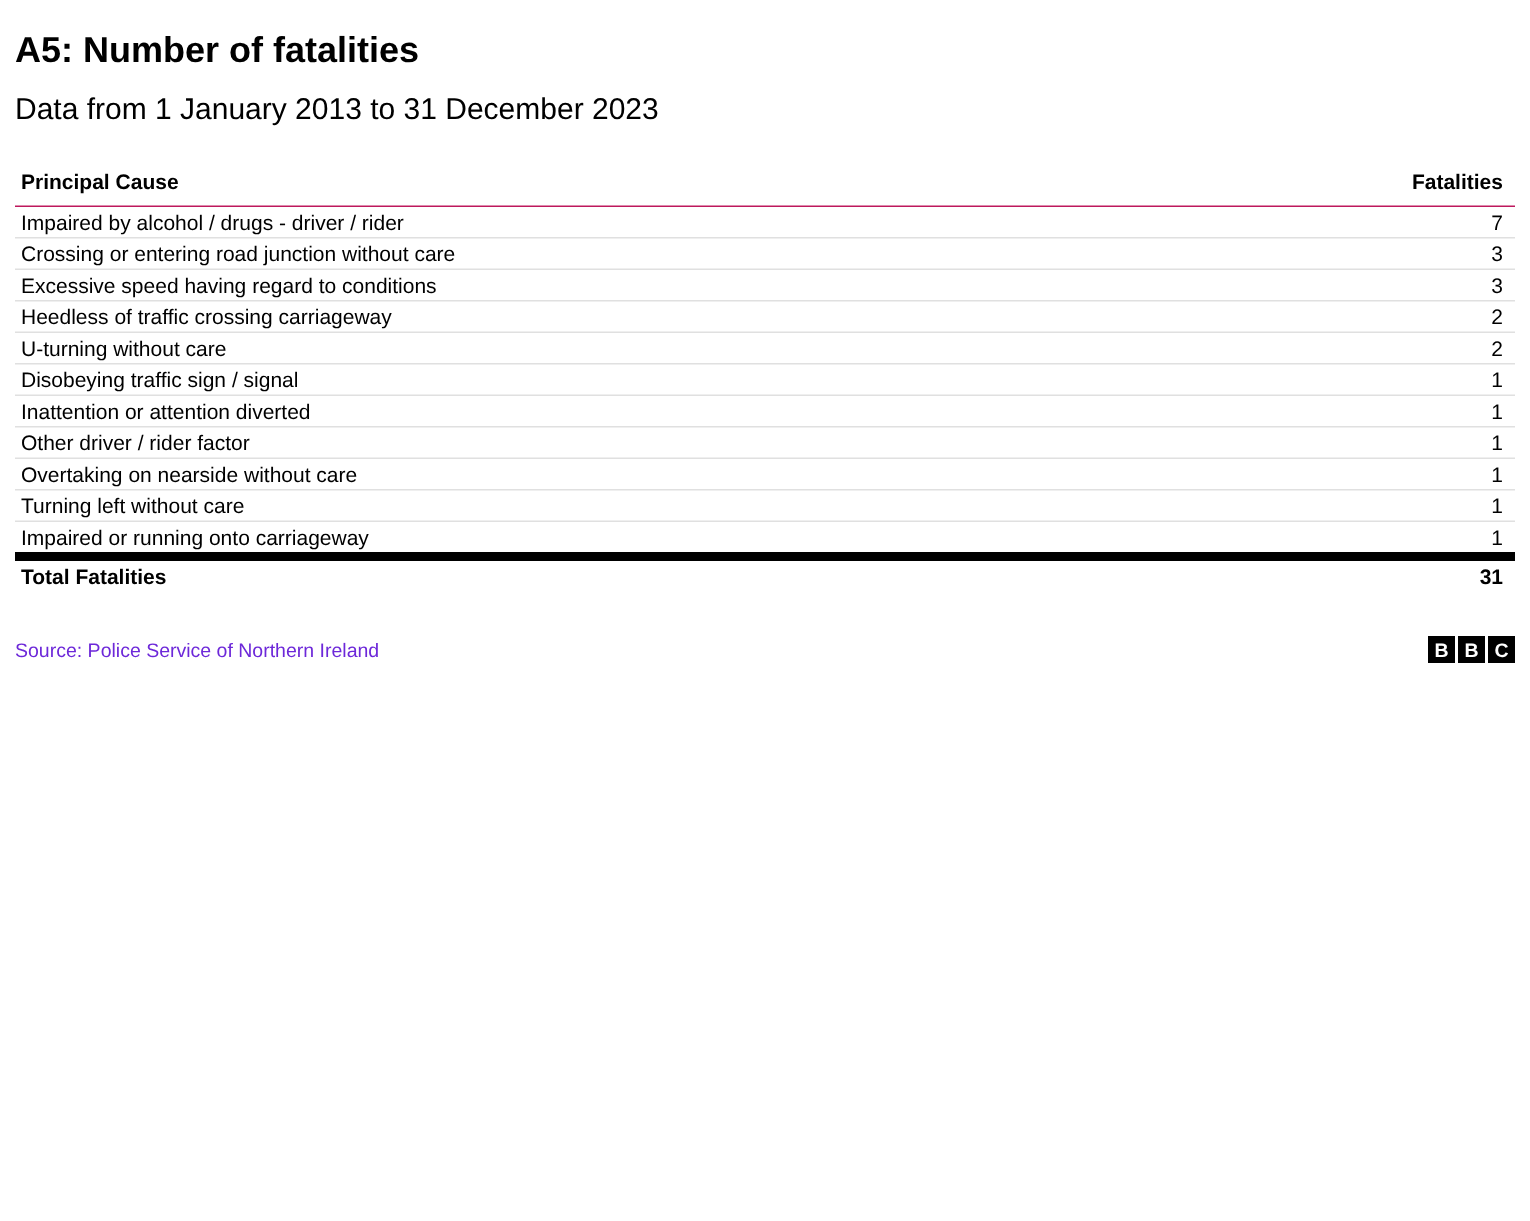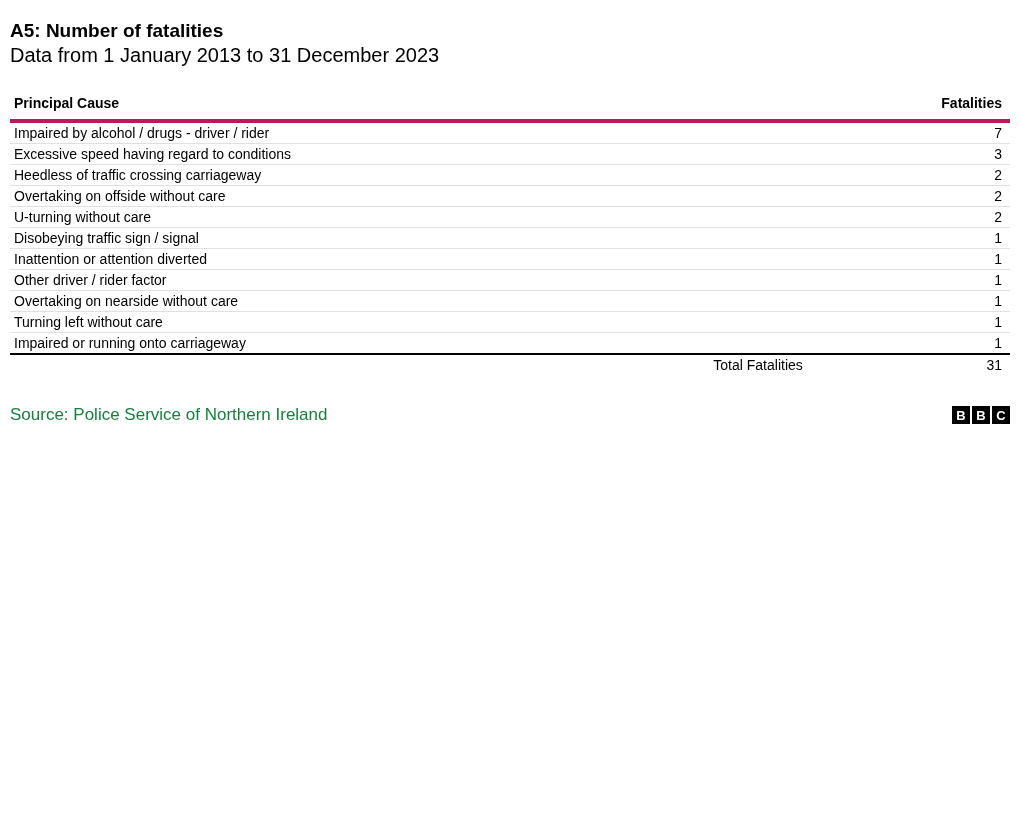--- a/index.html
+++ b/index.html
@@ -11,78 +11,77 @@
     body {
       font-family: Arial, Helvetica, sans-serif;
       background: #ffffff;
       color: #000000;
       width: 1020px;
       min-height: 814px;
       padding: 20px 10px 20px 10px;
     }
 
     .page-title {
-      font-size: 19px;
+      font-size: 24px;
       font-weight: bold;
-      margin-bottom: 2px;
+      margin-bottom: 14px;
     }
 
     .page-subtitle {
       font-size: 20px;
       font-weight: normal;
       margin-bottom: 20px;
     }
 
     table {
       width: 100%;
       border-collapse: collapse;
     }
 
     thead tr th {
       text-align: left;
       font-size: 14px;
       font-weight: bold;
       padding: 8px 4px;
-      border-bottom: 4px solid #be185d;
+      border-bottom: 1px solid #be185d;
     }
 
     thead tr th:last-child {
       text-align: right;
       padding-right: 8px;
     }
 
     tbody tr td {
       font-size: 14px;
       padding: 2px 4px;
       border-bottom: 1px solid #e0e0e0;
     }
 
     tbody tr td:last-child {
       text-align: right;
       padding-right: 8px;
     }
 
     tbody tr.total-row td {
-      font-weight: normal;
-      border-top: 2px solid #000000;
+      font-weight: bold;
+      border-top: 6px solid #000000;
       border-bottom: none;
-      text-align: right;
     }
 
     .footer {
       display: flex;
       justify-content: space-between;
       align-items: center;
       margin-top: 20px;
       padding-top: 10px;
     }
 
     .footer-source {
-      font-size: 17px;
-      color: #15803d;
+      font-size: 13px;
+      color: #6d28d9;
     }
 
     .bbc-logo {
       display: flex;
       gap: 2px;
       align-items: center;
     }
 
     .bbc-box {
       background: #000000;
@@ -109,29 +108,29 @@
       <th>Principal Cause</th>
       <th>Fatalities</th>
     </tr>
   </thead>
   <tbody id="table-body">
   <tr>
         <td>Impaired by alcohol / drugs - driver / rider</td>
         <td>7</td>
       </tr>
       <tr>
+        <td>Crossing or entering road junction without care</td>
+        <td>3</td>
+      </tr>
+      <tr>
         <td>Excessive speed having regard to conditions</td>
         <td>3</td>
       </tr>
       <tr>
         <td>Heedless of traffic crossing carriageway</td>
-        <td>2</td>
-      </tr>
-      <tr>
-        <td>Overtaking on offside without care</td>
         <td>2</td>
       </tr>
       <tr>
         <td>U-turning without care</td>
         <td>2</td>
       </tr>
       <tr>
         <td>Disobeying traffic sign / signal</td>
         <td>1</td>
       </tr>

